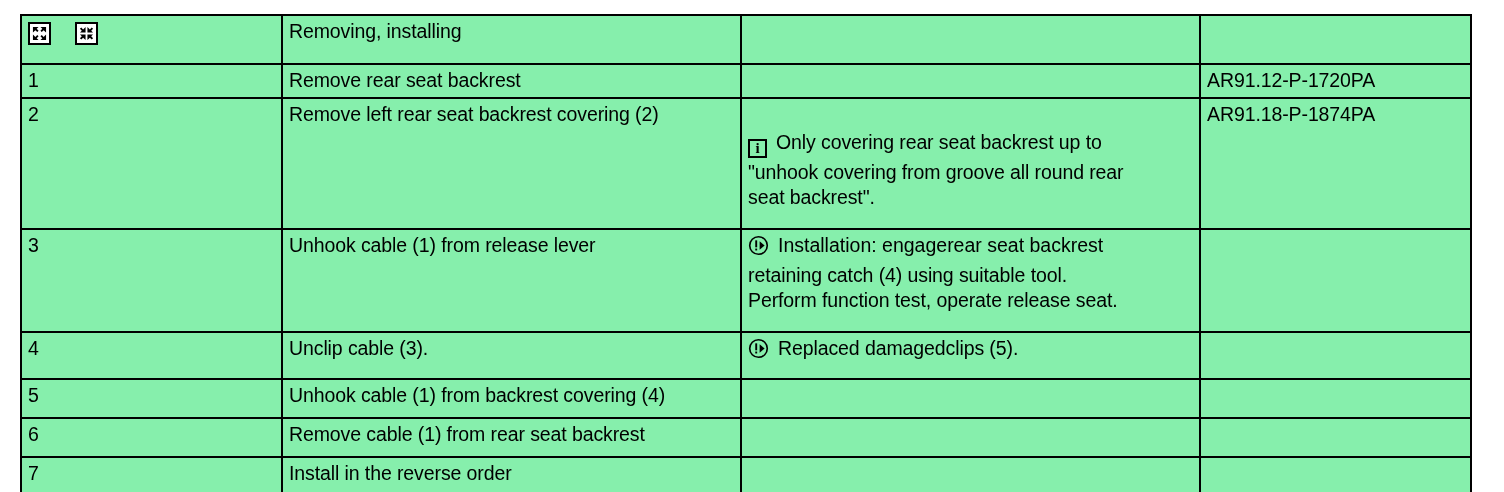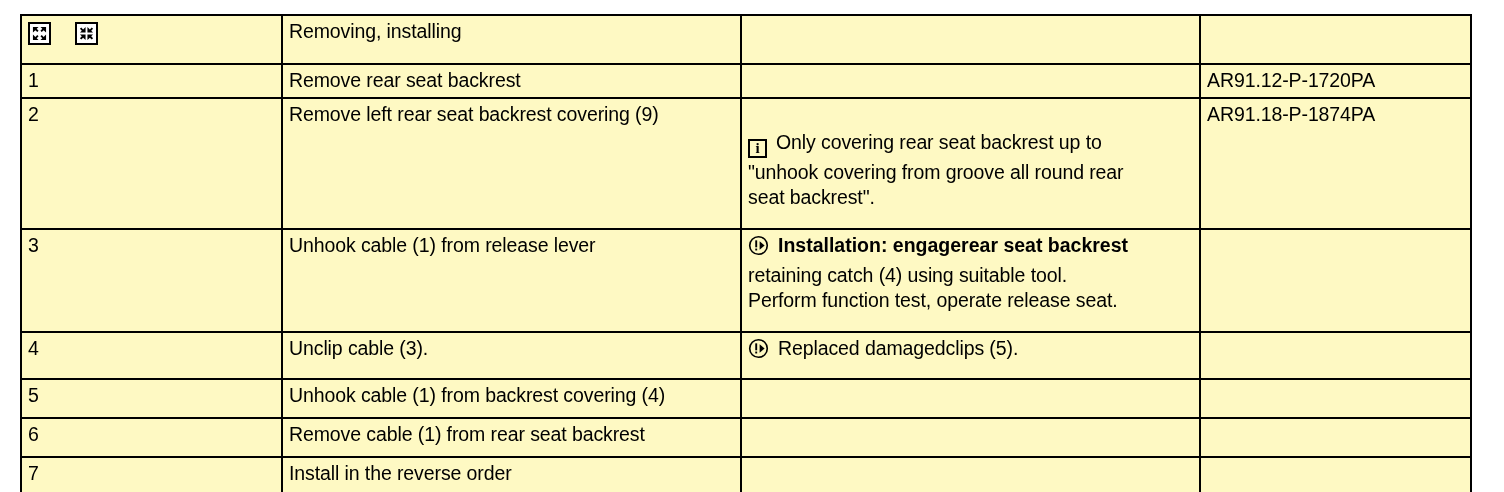--- a/index.html
+++ b/index.html
@@ -30,21 +30,21 @@
     table-layout: fixed;
     background: #ffffff;
   }
   table.proc td {
     border: 2px solid #000000;
     vertical-align: top;
     padding: 3px 14px 4px 6px;
     font-size: 19.5px;
     line-height: 1.30;
     letter-spacing: -0.1px;
-    background: #fef9c3;
+    background: #86efac;
   }
   col.c-step  { width: 261px; }
   col.c-desc  { width: 459px; }
   col.c-note  { width: 459px; }
   col.c-ref   { width: 271px; }
 
   .step-cell { font-size: 19.5px; }
   .desc-cell { white-space: normal; }
   .ref-cell  { white-space: nowrap; }
   .note-cell { }
@@ -80,21 +80,21 @@
     border: 2px solid #000000;
     box-sizing: border-box;
     display: inline-flex;
     align-items: center;
     justify-content: center;
     font-size: 15px;
     font-weight: bold;
     line-height: 1;
     font-family: "Liberation Serif", serif;
   }
-  .gap-after-icon { letter-spacing: 0; font-weight: bold; }
+  .gap-after-icon { letter-spacing: 0; }
 
   .r1 td { height: 40px; }
   .r2 td { height: 20px; }
   .r3 td { height: 122px; }
   .r4 td { height: 94px; }
   .r5 td { height: 38px; }
   .r6 td { height: 30px; }
   .r7 td { height: 30px; }
   .r8 td { height: 32px; }
   .nowrap { white-space: nowrap; }
@@ -144,21 +144,21 @@
 
       <tr class="r2">
         <td class="step-cell">1</td>
         <td class="desc-cell">Remove rear seat backrest</td>
         <td class="note-cell"></td>
         <td class="ref-cell">AR91.12-P-1720PA</td>
       </tr>
 
       <tr class="r3">
         <td class="step-cell">2</td>
-        <td class="desc-cell">Remove left rear seat backrest covering (9)</td>
+        <td class="desc-cell">Remove left rear seat backrest covering (2)</td>
         <td class="note-cell">
           <div style="height:28px"></div>
           <span class="inline-icon">
             <span class="info-box">i</span>
           </span><span>Only  covering rear  seat backrest up to</span><br>
           <span>"unhook covering from groove all round rear</span><br>
           <span>seat backrest".</span>
         </td>
         <td class="ref-cell">AR91.18-P-1874PA</td>
       </tr>

